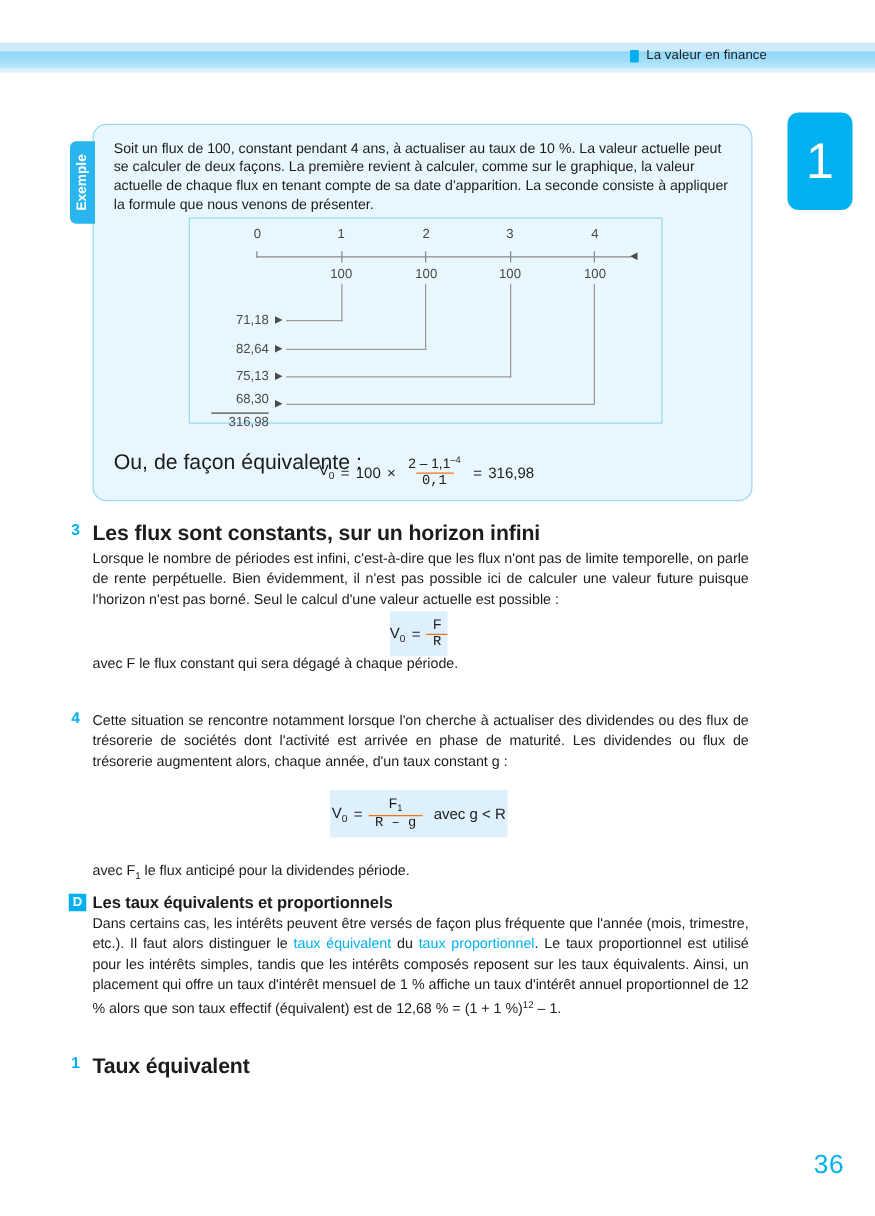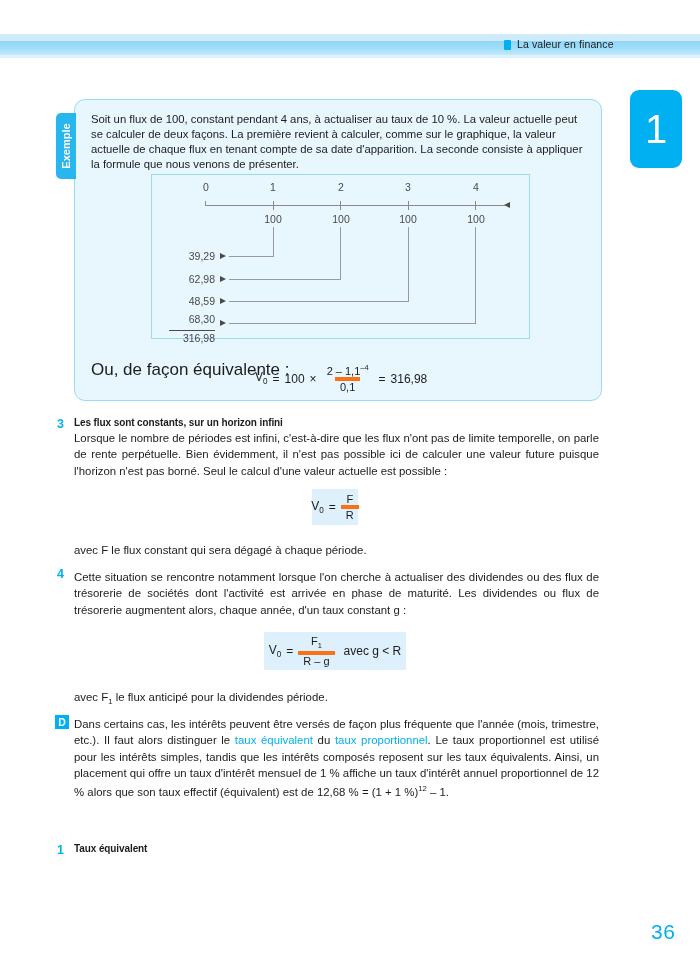--- a/index.html
+++ b/index.html
@@ -50,29 +50,29 @@
   .arw{position:absolute;width:0;height:0;border-top:3.4px solid transparent;
        border-bottom:3.4px solid transparent;border-right:6px solid #4a4a4c;}
   .sumline{position:absolute;background:#4a4a4c;height:1px;}
 
   
   .ou-txt{position:absolute;left:91px;top:360px;font-size:17px;color:#1c1c1e;}
   .eqv{position:absolute;left:255px;top:364px;font-size:12px;color:#1c1c1e;
        display:flex;align-items:center;gap:5px;}
   .frac{display:inline-flex;flex-direction:column;align-items:center;line-height:1.12;}
   .frac .num{padding:0 5px;font-size:11px;}
-  .frac .den{padding:0 5px;font-size:11px;border-top:4px solid #f97316;}
+  .frac .den{padding:0 5px;font-size:11px;border-top:1px solid #f97316;font-family:Liberation Mono, monospace;}
   sub{font-size:.68em;} sup{font-size:.68em;}
 
   
   .sec{position:absolute;width:525px;left:74px;}
   .mark{position:absolute;left:-17px;top:0px;color:#00b0f0;font-weight:bold;font-size:12.5px;}
   .mark-box{position:absolute;left:-19px;top:1px;width:14px;height:14px;background:#00b0f0;
             color:#fff;font-weight:bold;font-size:10.5px;text-align:center;line-height:14px;}
-  h3.sh{margin:0;font-size:10px;font-weight:bold;color:#1c1c1e;letter-spacing:-.1px;}
+  h3.sh{margin:0;font-size:17px;font-weight:bold;color:#1c1c1e;letter-spacing:-.1px;}
   p.bd{margin:2px 0 0 0;font-size:11.4px;line-height:16.3px;color:#1c1c1e;text-align:justify;}
   p.bd.left{text-align:left;}
   .lnk{color:#00b0f0;}
 
   
   .chip{position:absolute;background:#ddf0fb;display:flex;align-items:center;
         justify-content:center;gap:5px;font-size:12px;color:#1c1c1e;}
 </style>
 </head>
 <body>
@@ -128,23 +128,23 @@
   <div class="arw" style="left:68px;top:101.2px;transform:rotate(180deg);"></div>
 
   <div class="conn" style="left:256px;top:52px;width:1.2px;height:75px;"></div>
   <div class="conn" style="left:77px;top:126px;width:180px;height:1.2px;"></div>
   <div class="arw" style="left:68px;top:123.2px;transform:rotate(180deg);"></div>
 
   <div class="conn" style="left:323px;top:52px;width:1.2px;height:97px;"></div>
   <div class="conn" style="left:77px;top:148px;width:247px;height:1.2px;"></div>
   <div class="arw" style="left:68px;top:145.2px;transform:rotate(180deg);"></div>
 
-  <div class="pv-lab" style="left:17px;top:75px;">39,29</div>
-  <div class="pv-lab" style="left:17px;top:98px;">62,98</div>
-  <div class="pv-lab" style="left:17px;top:120px;">48,59</div>
+  <div class="pv-lab" style="left:17px;top:75px;">71,18</div>
+  <div class="pv-lab" style="left:17px;top:98px;">82,64</div>
+  <div class="pv-lab" style="left:17px;top:120px;">75,13</div>
   <div class="pv-lab" style="left:17px;top:138px;">68,30</div>
   <div class="sumline" style="left:17px;top:155px;width:46px;"></div>
   <div class="pv-lab" style="left:12px;top:157px;width:51px;">316,98</div>
 </div>
 
 <div class="ou-txt">Ou, de façon équivalente :</div>
 <div class="eqv">
   <span><span>V</span><sub>0</sub></span>
   <span>=</span>
   <span>100</span>
@@ -165,21 +165,21 @@
 
 <div class="chip" style="left:312px;top:489px;width:46px;height:36px;">
   <span><span>V</span><sub>0</sub></span>
   <span>=</span>
   <span class="frac">
     <span class="num">F</span>
     <span class="den">R</span>
   </span>
 </div>
 
-<div class="sec" style="top:540px;">
+<div class="sec" style="top:521px;">
   <p class="bd left">avec F le flux constant qui sera dégagé à chaque période.</p>
 </div>
 
 <div class="sec" style="top:567px;">
   <span class="mark">4</span>
   <p class="bd">Cette situation se rencontre notamment lorsque l'on cherche à actualiser des dividendes ou des flux de trésorerie de sociétés dont l'activité est arrivée en phase de maturité. Les dividendes ou flux de trésorerie augmentent alors, chaque année, d'un taux constant g :</p>
 </div>
 
 <div class="chip" style="left:264px;top:632px;width:142px;height:38px;">
   <span><span>V</span><sub>0</sub></span>
@@ -190,19 +190,20 @@
   </span>
   <span style="margin-left:4px;">avec g &lt; R</span>
 </div>
 
 <div class="sec" style="top:687px;">
   <p class="bd left"><span>avec F</span><sub>1</sub><span> le flux anticipé pour la dividendes période.</span></p>
 </div>
 
 <div class="sec" style="top:714px;">
   <span class="mark-box">D</span>
+  <h3 class="sh" style="font-size:13.3px;">Les taux équivalents et proportionnels</h3>
   <p class="bd"><span>Dans certains cas, les intérêts peuvent être versés de façon plus fréquente que l'année (mois, trimestre, etc.). Il faut alors distinguer le </span><span class="lnk">taux équivalent</span><span> du </span><span class="lnk">taux proportionnel</span><span>. Le taux proportionnel est utilisé pour les intérêts simples, tandis que les intérêts composés reposent sur les taux équivalents. Ainsi, un placement qui offre un taux d'intérêt mensuel de 1 % affiche un taux d'intérêt annuel proportionnel de 12 % alors que son taux effectif (équivalent) est de 12,68 % = (1 + 1 %)</span><sup>12</sup><span> – 1.</span></p>
 </div>
 
 <div class="sec" style="top:843px;">
   <span class="mark">1</span>
   <h3 class="sh">Taux équivalent</h3>
 </div>
 
 </body></html>

